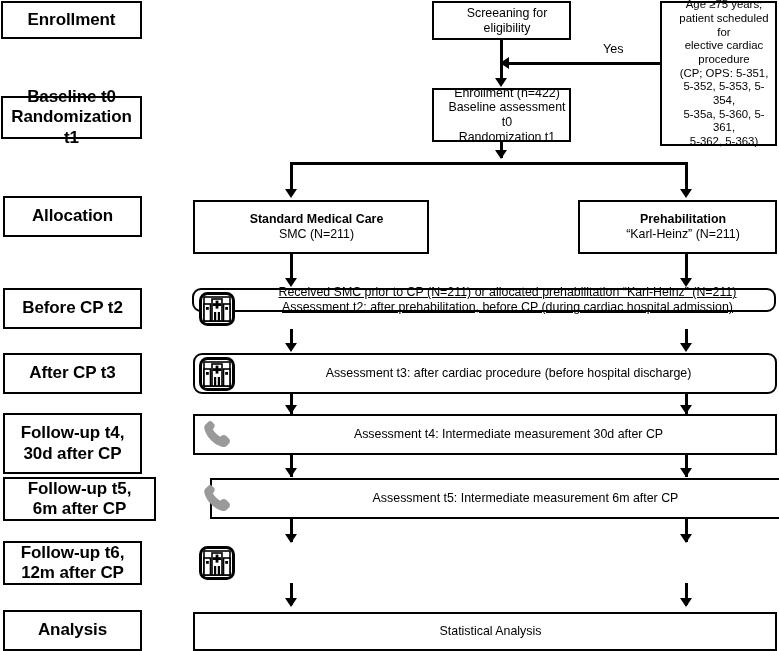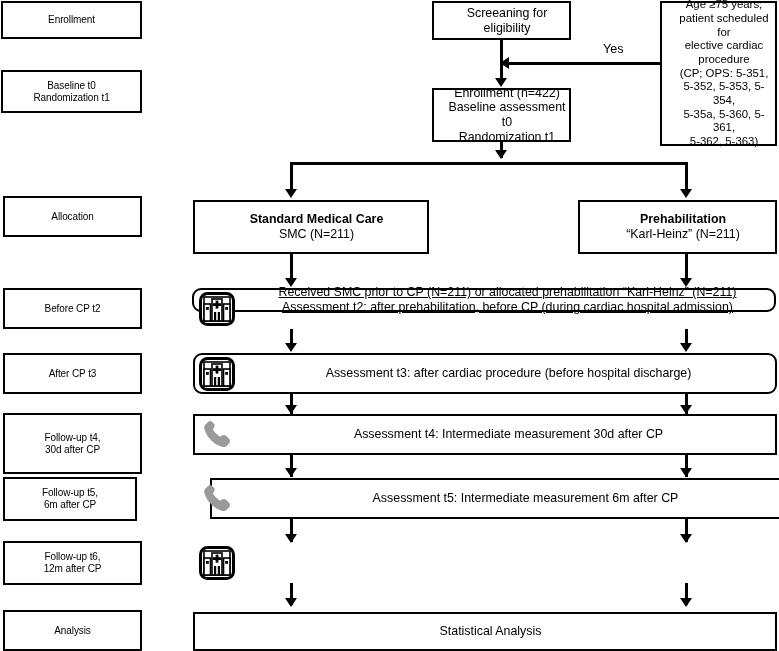--- a/index.html
+++ b/index.html
@@ -29,22 +29,22 @@
     align-items: center;
     justify-content: center;
     text-align: center;
     line-height: 1.18;
     color: #000000;
   }
   .box .txt { display: block; width: 100%; }
 
   
   .stage {
-    font-weight: normal;
-    font-size: 10px;
+    font-weight: bold;
+    font-size: 17px;
     letter-spacing: -0.1px;
   }
 
   
   .content {
     font-size: 12.4px;
     font-weight: normal;
     padding-left: 11px;
   }
   .content b { font-weight: bold; }
@@ -107,21 +107,21 @@
 </style>
 </head>
 <body>
 
 <div id="canvas">
 
   <div class="box stage" style="left:1px; top:1px; width:141px; height:38px;">
     <span class="txt">Enrollment</span>
   </div>
 
-  <div class="box stage" style="left:1px; top:70px; width:141px; height:43px;">
+  <div class="box stage" style="left:1px; top:96px; width:141px; height:43px;">
     <span class="txt" style="white-space:pre-line;">Baseline t0
 Randomization t1</span>
   </div>
 
   <div class="box stage" style="left:3px; top:196px; width:139px; height:41px;">
     <span class="txt">Allocation</span>
   </div>
 
   <div class="box stage" style="left:3px; top:288px; width:139px; height:41px;">
     <span class="txt">Before CP t2</span>
@@ -129,21 +129,21 @@
 
   <div class="box stage" style="left:3px; top:353px; width:139px; height:41px;">
     <span class="txt">After CP t3</span>
   </div>
 
   <div class="box stage" style="left:3px; top:413px; width:139px; height:61px;">
     <span class="txt" style="white-space:pre-line;">Follow-up t4,
 30d after CP</span>
   </div>
 
-  <div class="box stage" style="left:3px; top:477px; width:134px; height:44px;">
+  <div class="box stage" style="left:3px; top:477px; width:153px; height:44px;">
     <span class="txt" style="white-space:pre-line;">Follow-up t5,
 6m after CP</span>
   </div>
 
   <div class="box stage" style="left:3px; top:541px; width:139px; height:44px;">
     <span class="txt" style="white-space:pre-line;">Follow-up t6,
 12m after CP</span>
   </div>
 
   <div class="box stage" style="left:3px; top:610px; width:139px; height:41px;">

